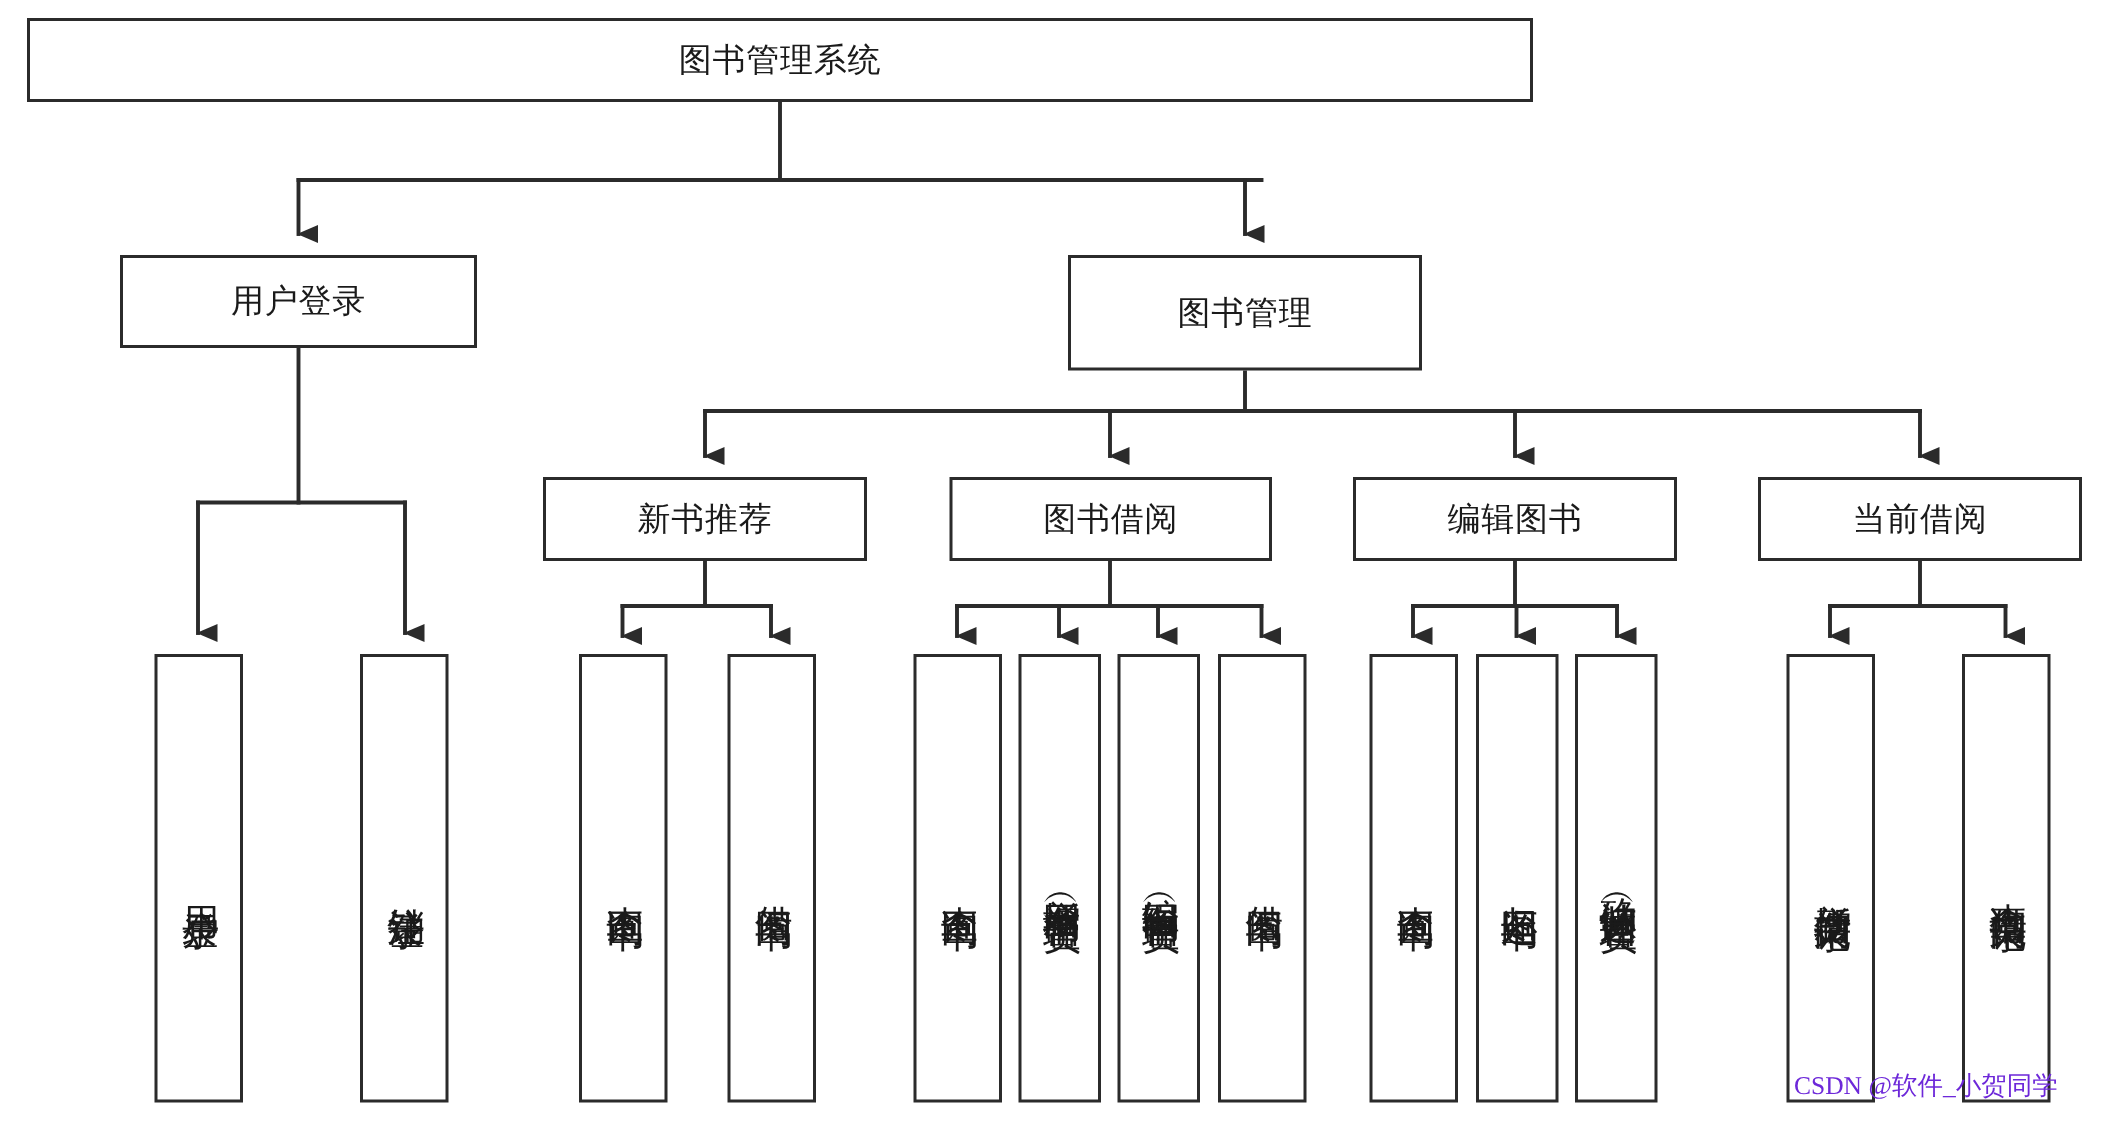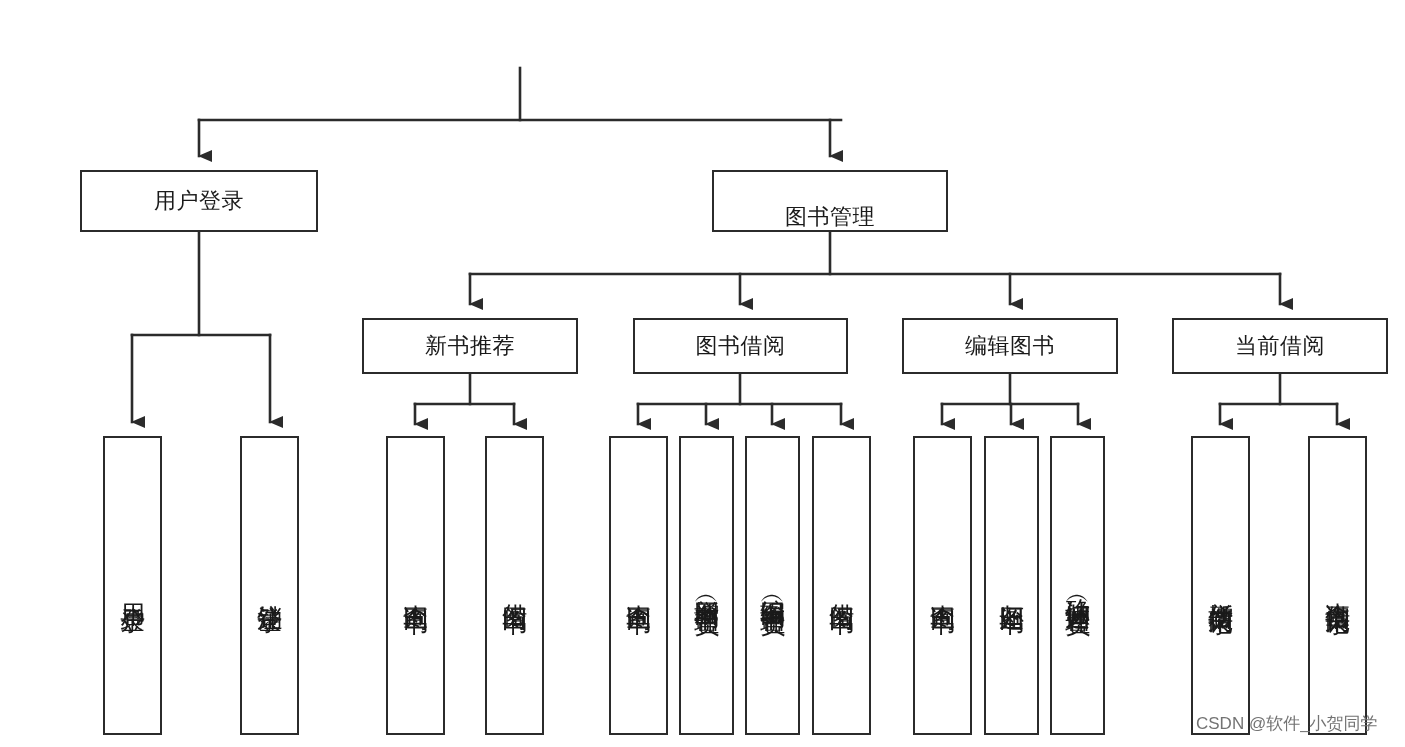--- a/index.html
+++ b/index.html
@@ -58,24 +58,24 @@
     font-size: 25px;
     letter-spacing: 2px;
     text-align: left;
     max-height: 100%;
   }
   .watermark {
     position: absolute;
     left: 1196px;
     top: 712px;
     font-size: 17px;
-    color: #737373;
+    color: #6d28d9;
     white-space: nowrap;
     z-index: 5;
-    font-family: Liberation Sans, sans-serif;
+    font-family: Liberation Serif, serif;
   }
 </style>
 </head>
 <body>
 
 <div id="canvas">
 
   <svg id="edges" viewBox="0 0 1405 747" xmlns="http://www.w3.org/2000/svg">
     <defs>
       <marker id="arrow" viewBox="0 0 12 14" refX="6" refY="13" markerWidth="12" markerHeight="14" orient="auto-start-reverse" markerUnits="userSpaceOnUse">
@@ -119,25 +119,28 @@
       <path d="M1011,404 L1011,424" marker-end="url(#arrow)"></path>
       <path d="M1078,404 L1078,424" marker-end="url(#arrow)"></path>
 
       <path d="M1280,374 L1280,404"></path>
       <path d="M1220,404 L1337,404"></path>
       <path d="M1220,404 L1220,424" marker-end="url(#arrow)"></path>
       <path d="M1337,404 L1337,424" marker-end="url(#arrow)"></path>
     </g>
   </svg>
 
+  <div class="node horiz" style="left:18px; top:12px; width:1004px; height:56px;">
+    <span class="lbl">图书管理系统</span>
+  </div>
 
   <div class="node horiz" style="left:80px; top:170px; width:238px; height:62px;">
     <span class="lbl">用户登录</span>
   </div>
-  <div class="node horiz" style="left:712px; top:170px; width:236px; height:62px;align-items:flex-end;">
+  <div class="node horiz" style="left:712px; top:170px; width:236px; height:77px;">
     <span class="lbl">图书管理</span>
   </div>
 
   <div class="node horiz" style="left:633px; top:318px; width:215px; height:56px;">
     <span class="lbl">图书借阅</span>
   </div>
   <div class="node horiz" style="left:362px; top:318px; width:216px; height:56px;">
     <span class="lbl">新书推荐</span>
   </div>
   <div class="node horiz" style="left:902px; top:318px; width:216px; height:56px;">

